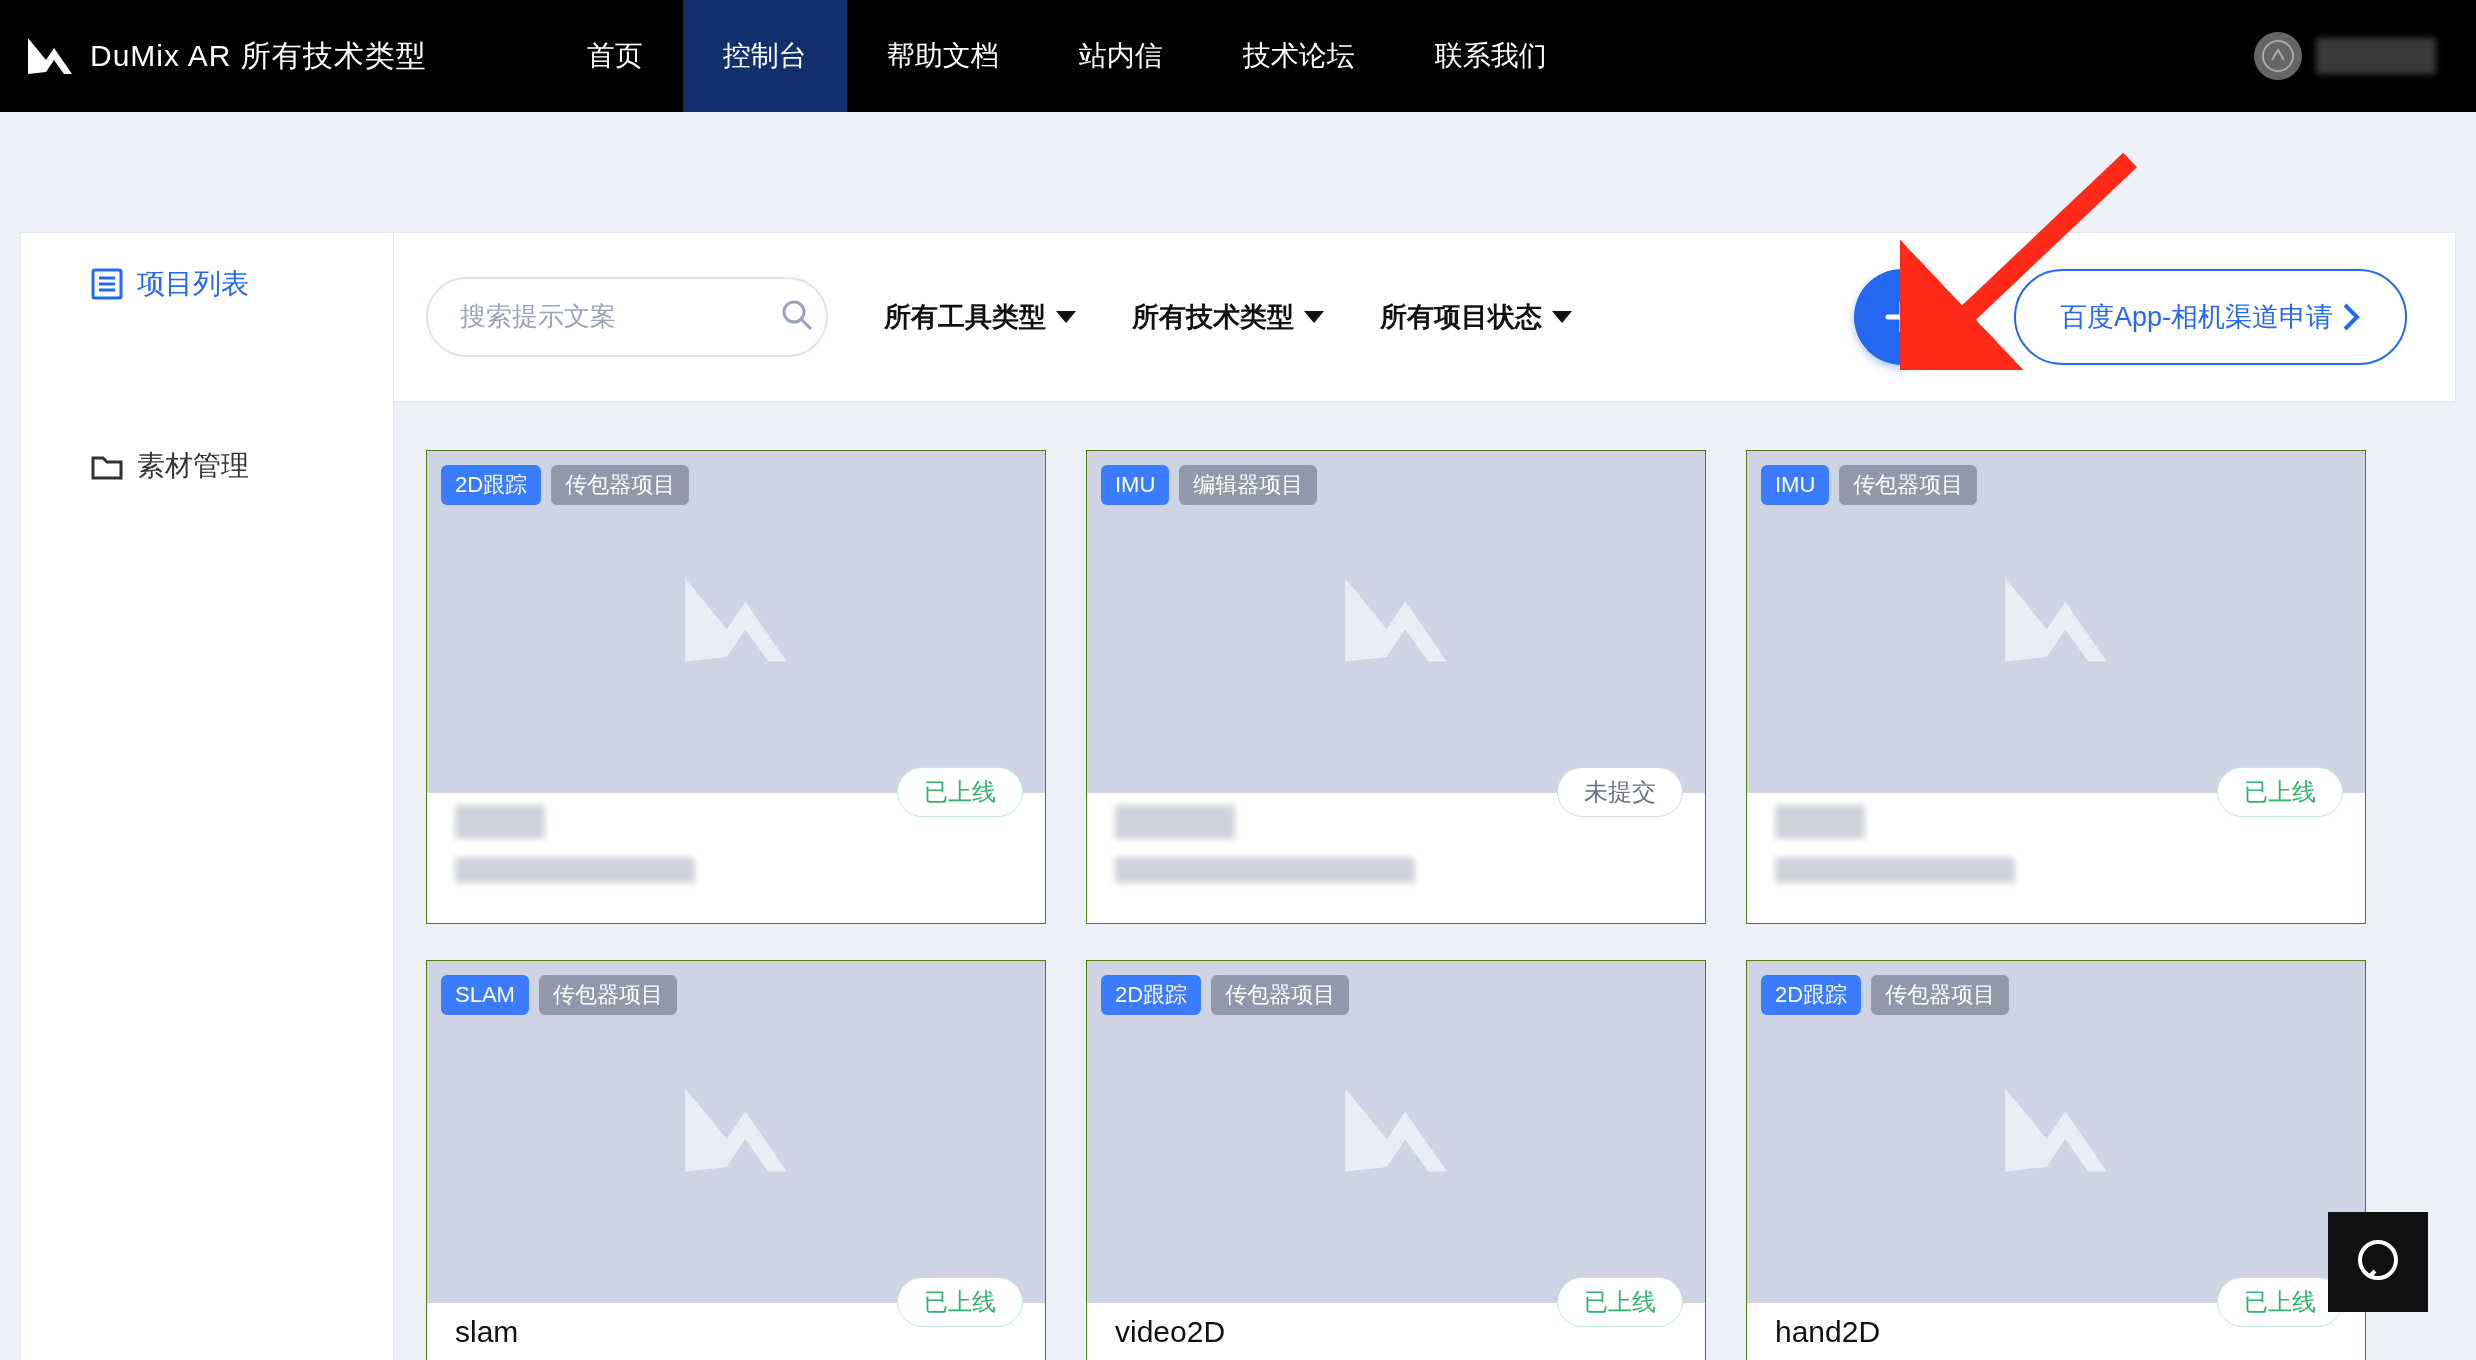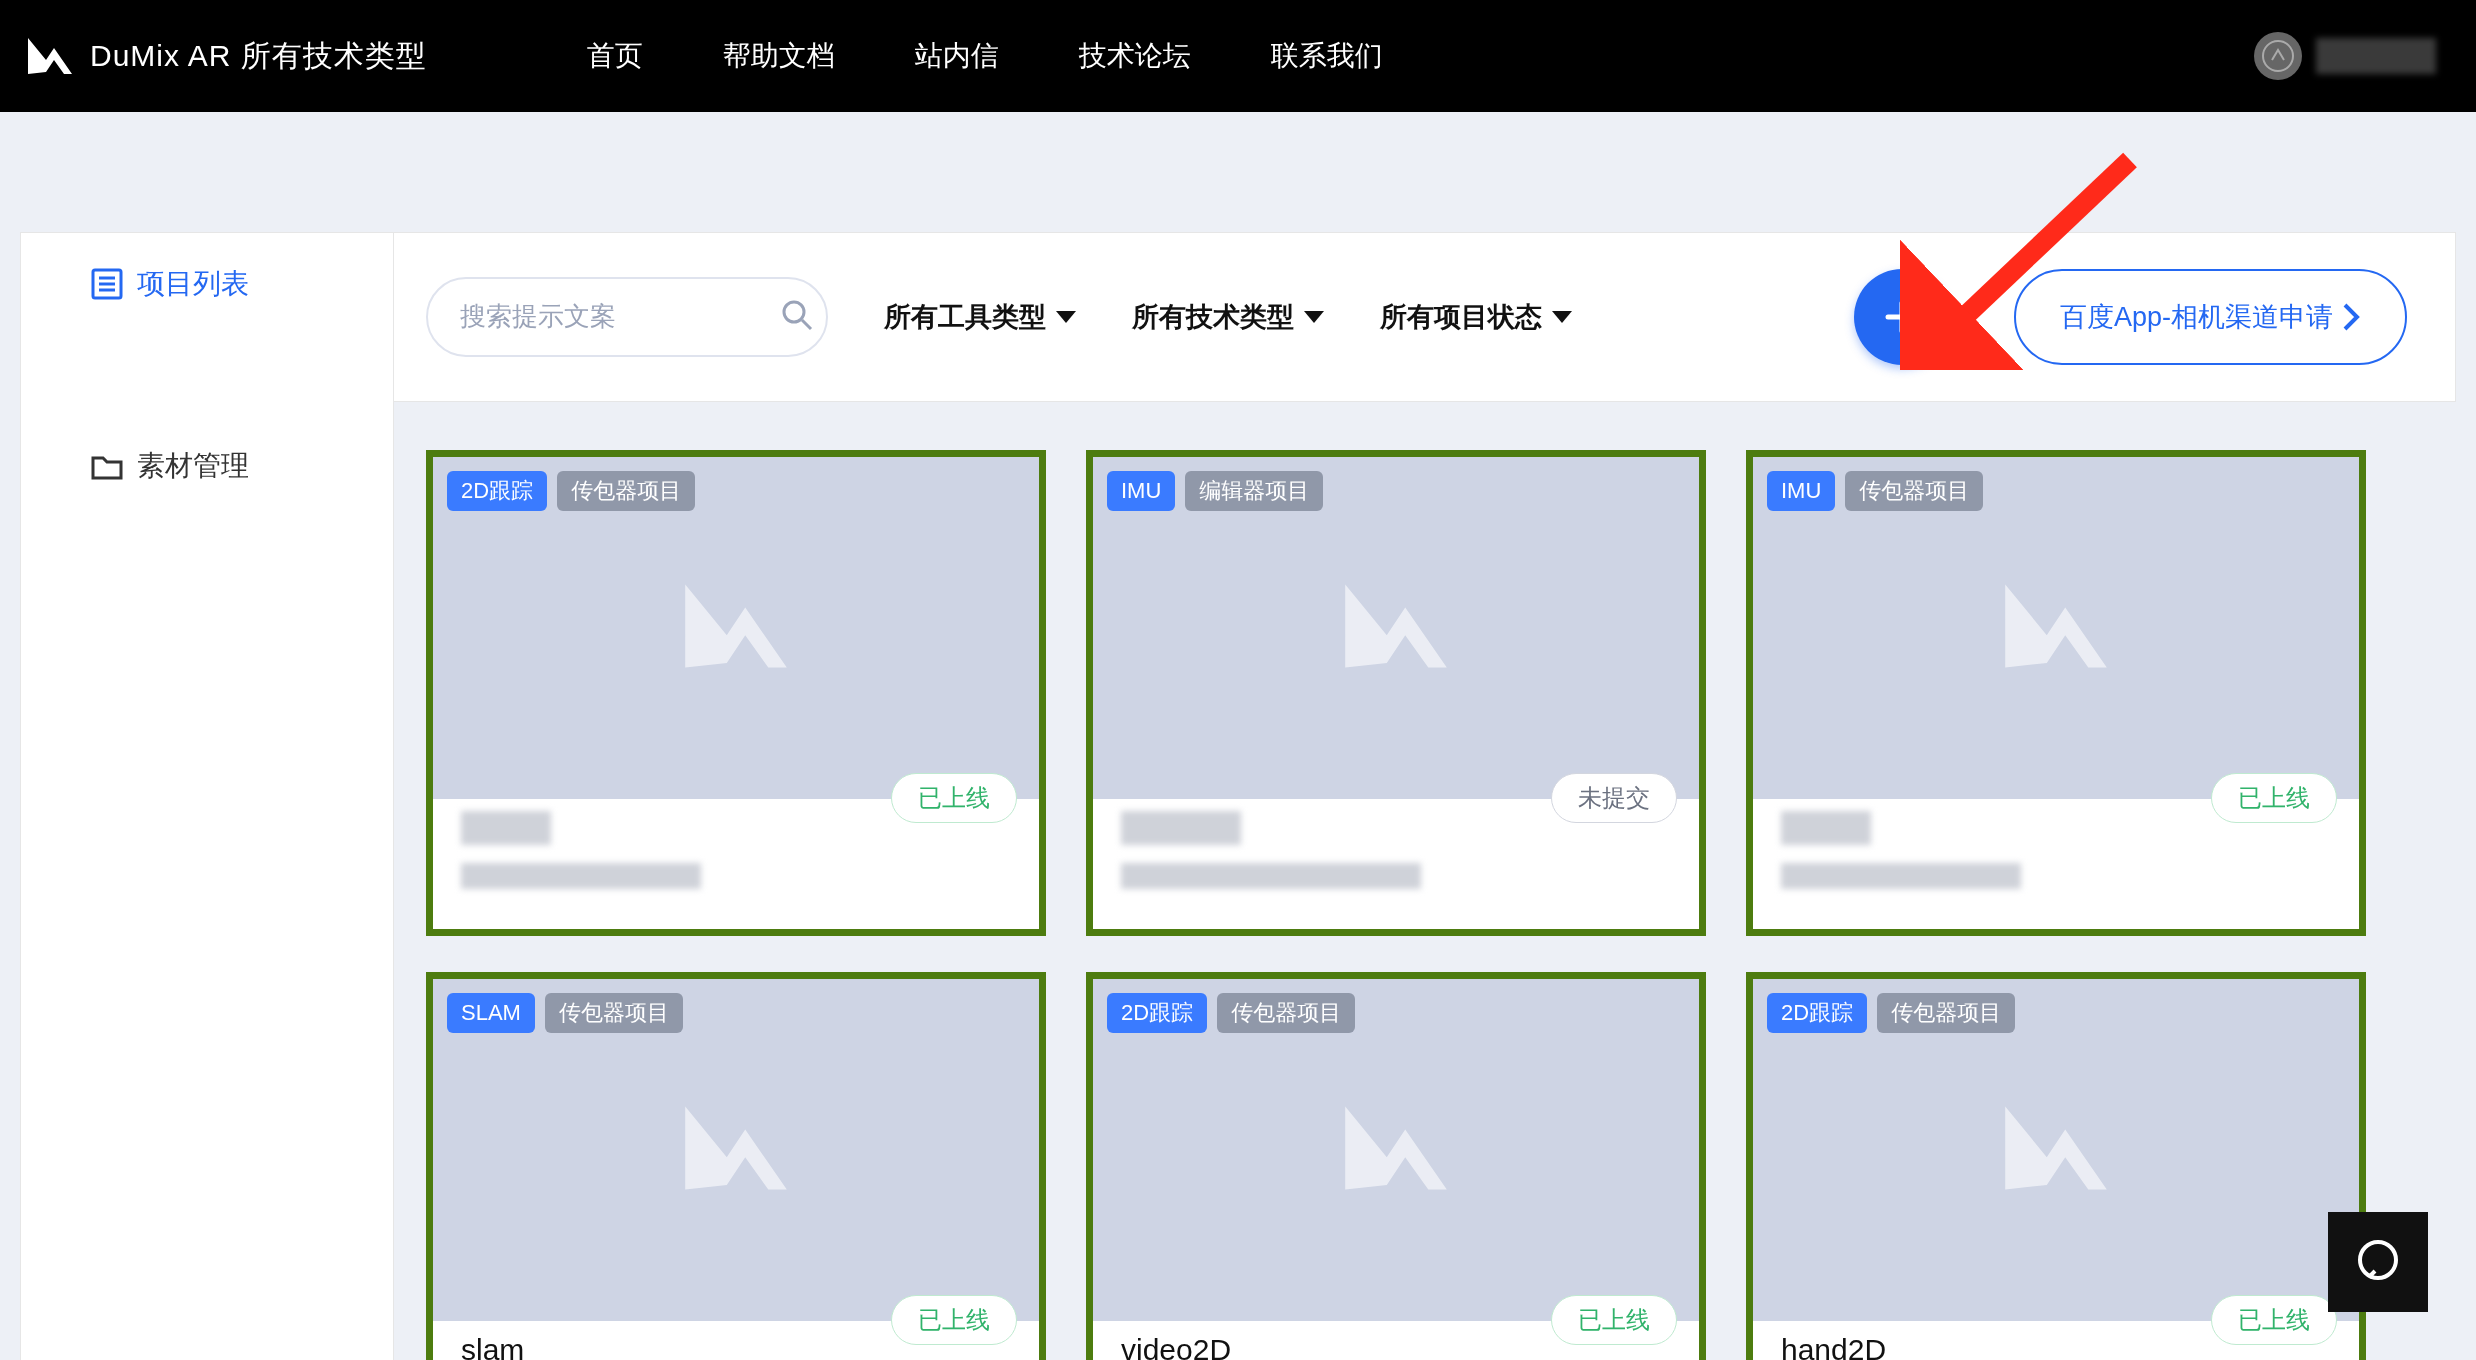--- a/index.html
+++ b/index.html
@@ -178,21 +178,21 @@
 
 .grid {
   margin-top: 48px;
   display: grid;
   grid-template-columns: repeat(3, 620px);
   gap: 36px 40px;
   padding-left: 32px;
 }
 .card {
   background: #fff;
-  border: 7px solid #4d7c0f;
+  border: 1px solid #4d7c0f;
   width: 620px;
   display: flex;
   flex-direction: column;
 }
 .card-thumb {
   height: 342px;
   background: #ced4e4;
   position: relative;
   display: flex;
   align-items: center;
@@ -280,20 +280,21 @@
     <span class="logo-mark">
       <svg width="52" height="52" viewBox="0 0 52 52">
           <path d="M4 44 L4 8 L22 30 L30 18 L48 44 L40 44 L30 30 L22 42 Z" fill="#fff"></path>
         </svg>
     </span>
     <span class="logo-text">DuMix AR 所有技术类型</span>
   </div>
 
   <div class="nav">
     <div class="nav-item">首页</div>
+    <div class="nav-item active">控制台</div>
     <div class="nav-item">帮助文档</div>
     <div class="nav-item">站内信</div>
     <div class="nav-item">技术论坛</div>
     <div class="nav-item">联系我们</div>
   </div>
 
   <div class="user-block">
     <span class="user-avatar">
       <svg width="32" height="32" viewBox="0 0 32 32">
           <circle cx="16" cy="16" r="15" fill="none" stroke="#aaa" stroke-width="2"></circle>

